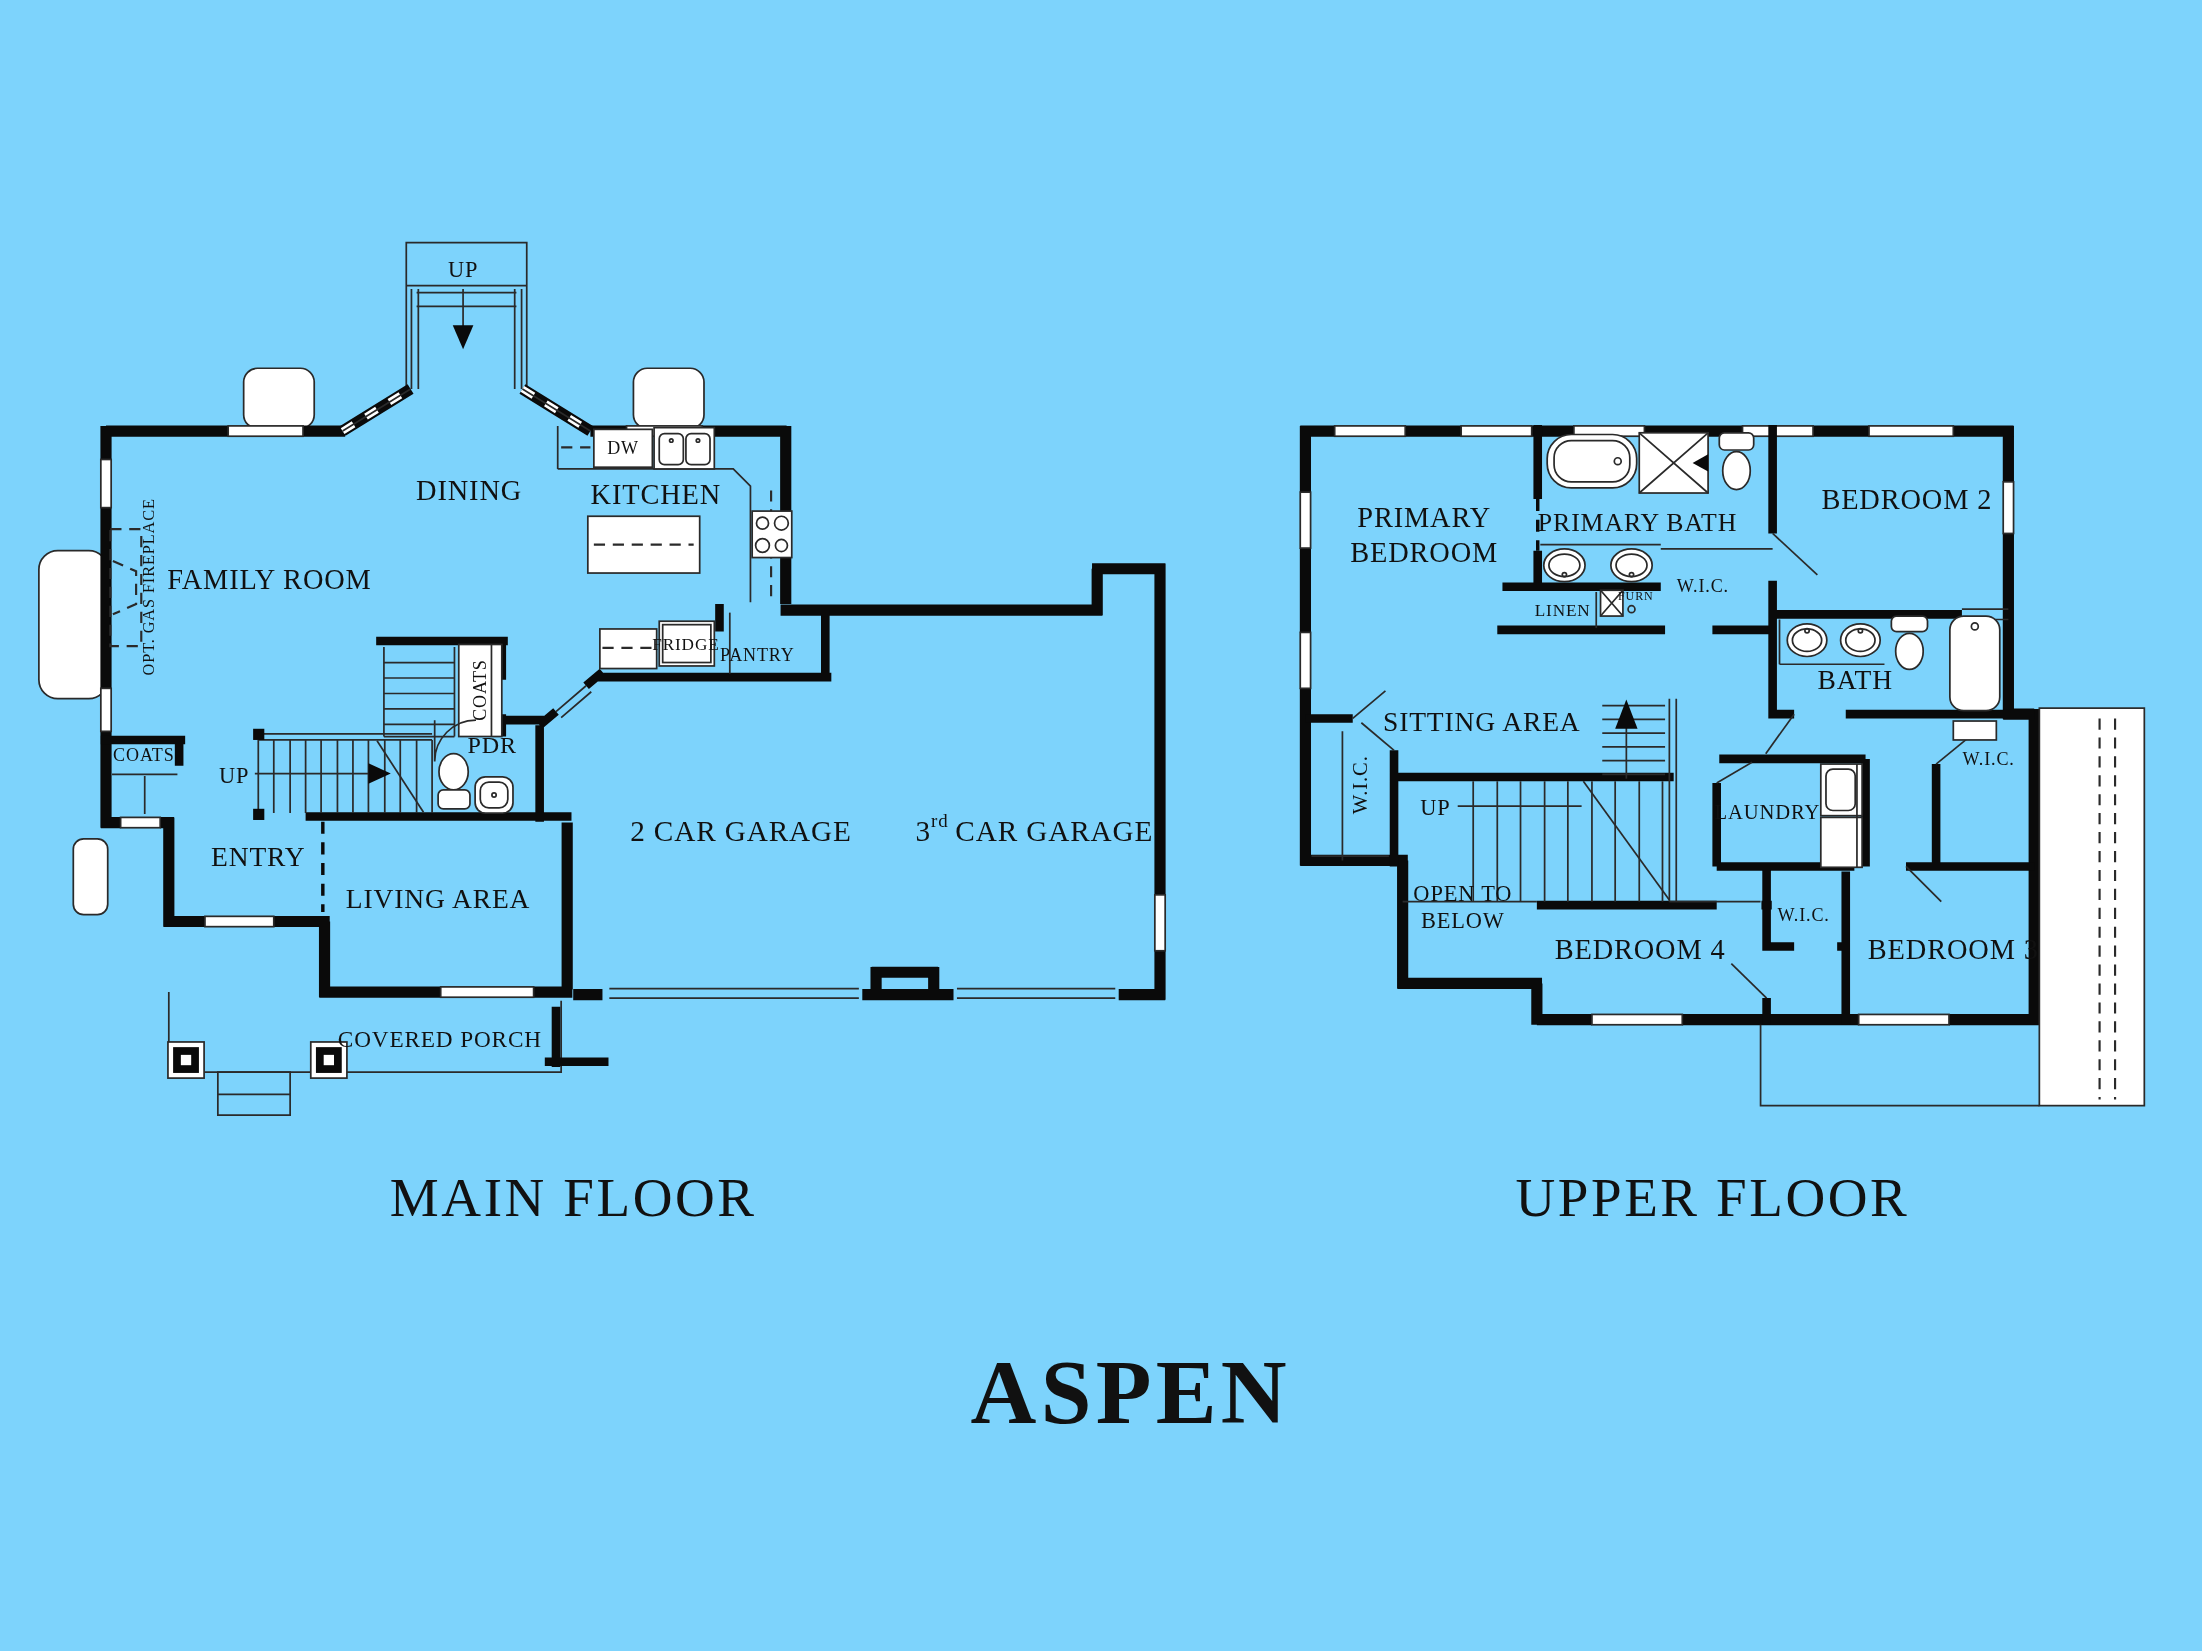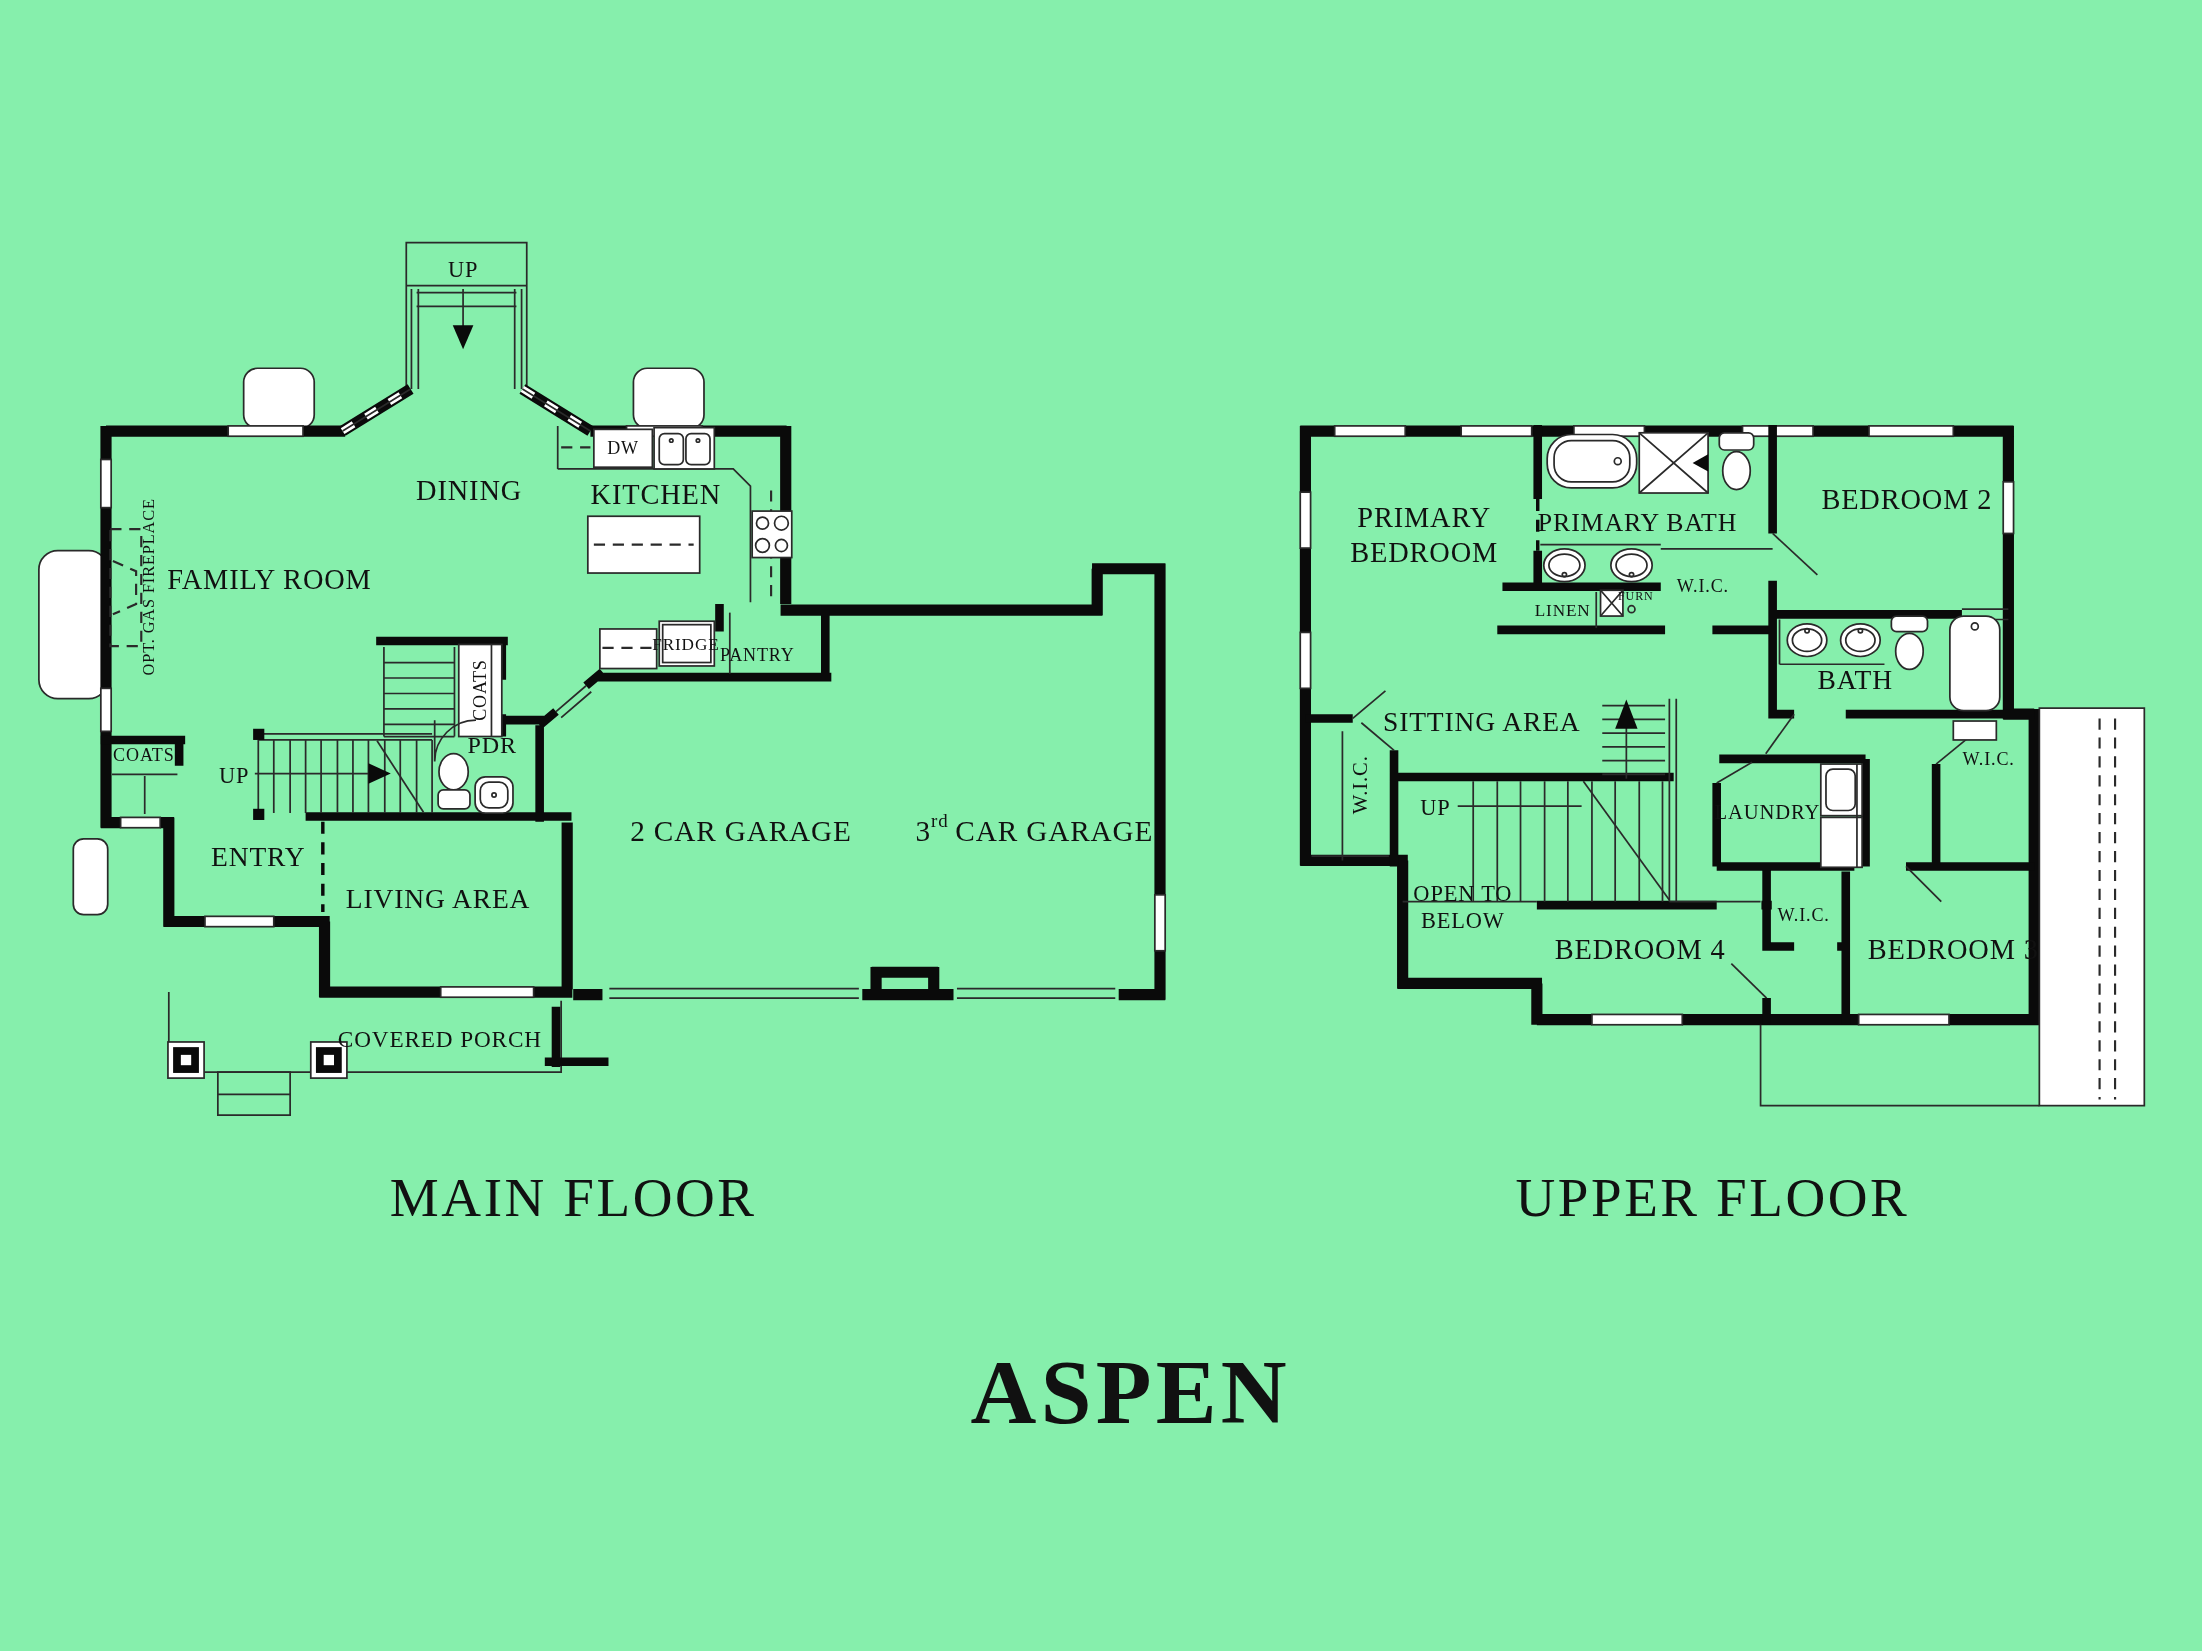--- a/index.html
+++ b/index.html
@@ -1,16 +1,16 @@
 <!DOCTYPE html>
 <html style="font-size:13.8px"><head>
 <meta charset="utf-8">
 <style>
   html,body{margin:0;padding:0;background:#ffffff;}
-  .page{position:relative;width:2203px;height:1652px;background:#86efac;overflow:hidden;
+  .page{position:relative;width:2203px;height:1652px;background:#7dd3fc;overflow:hidden;
         font-family:"Liberation Serif","DejaVu Serif",serif;}
   svg{display:block;}
   svg text{fill:#111111;font-family:"Liberation Serif","DejaVu Serif",serif;
            text-anchor:middle;dominant-baseline:central;letter-spacing:1px;}
   .t-room{font-size:33px;}
   .t-room2{font-size:32px;}
   .t-med{font-size:26px;}
   .t-small{font-size:21px;}
   .t-tiny{font-size:14px;}
   .t-porch{font-size:27px;}

